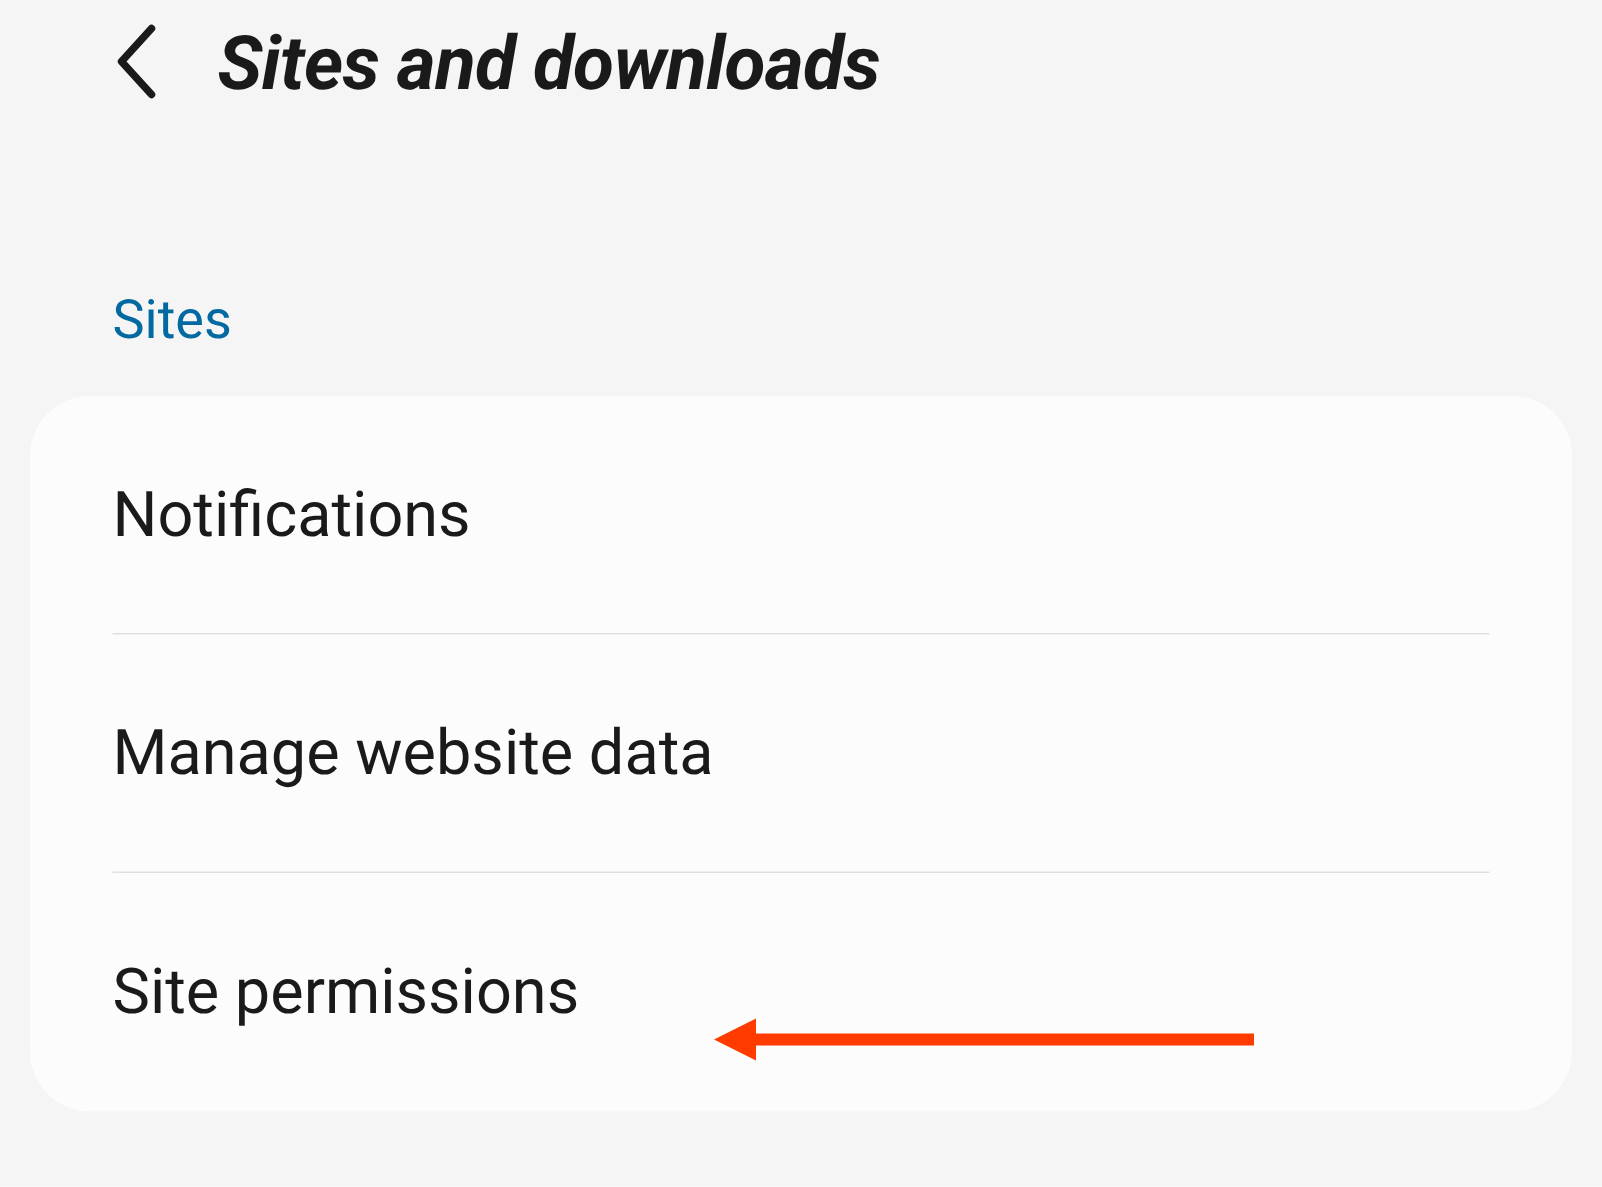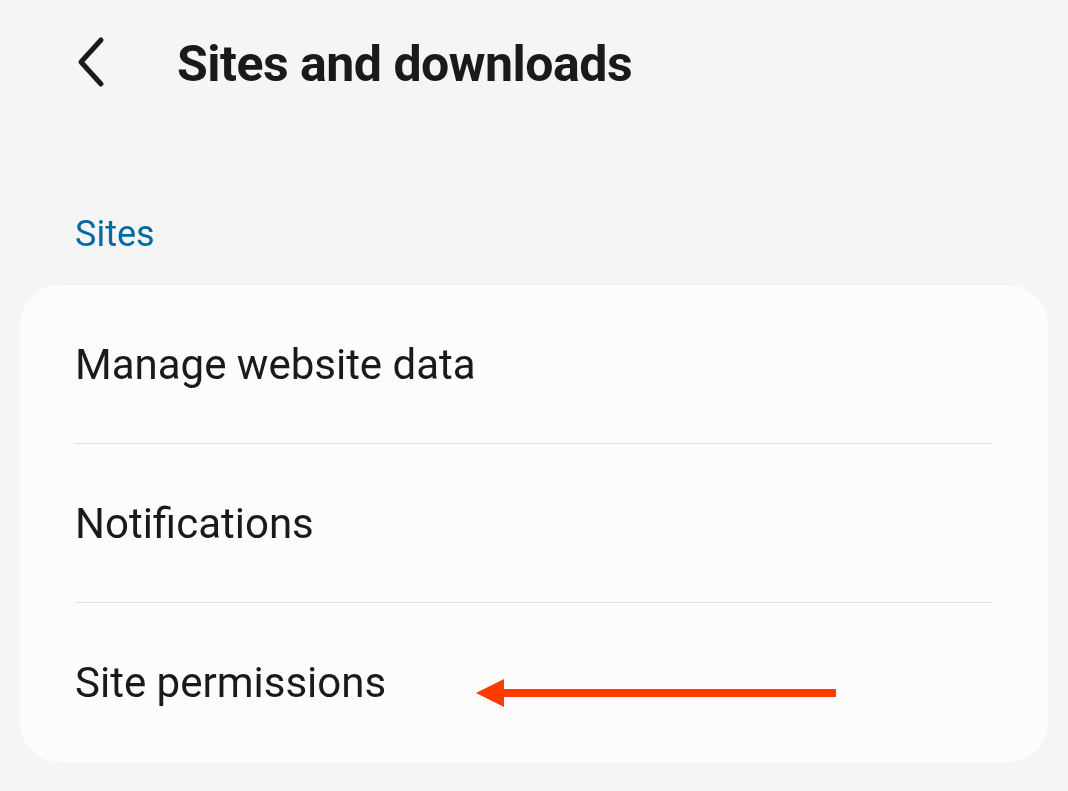--- a/index.html
+++ b/index.html
@@ -11,22 +11,23 @@
       font-family: -apple-system, BlinkMacSystemFont, 'Segoe UI', Roboto, Helvetica, Arial, sans-serif;
       background-color: #f5f5f5;
       width: 1068px;
       height: 791px;
       overflow: hidden;
       position: relative;
     }
     .header {
       display: flex;
       align-items: center;
-      padding: 35px 75px 30px 75px;
-      gap: 70px;
+      padding: 14px 75px 30px 75px;
+      gap: 38px;
+      font-style: italic;
     }
     .back-button {
       cursor: pointer;
       display: flex;
       align-items: center;
       justify-content: center;
     }
     .back-button svg {
       width: 32px;
       height: 52px;
@@ -84,24 +85,24 @@
       </svg>
     </span>
   </div>
   <h1 class="page-title">Sites and downloads</h1>
 </div>
 
 <div class="section-header">Sites</div>
 
 <div class="card">
   <div class="list-item">
-    <span>Manage website data</span>
+    <span>Notifications</span>
   </div>
   <div class="list-item">
-    <span>Notifications</span>
+    <span>Manage website data</span>
   </div>
   <div class="list-item">
     <span>Site permissions</span>
   </div>
 </div>
 
 <svg class="annotation-arrow" width="360" height="40" viewBox="0 0 360 40">
   <line x1="360" y1="20" x2="20" y2="20" stroke="#ff3b00" stroke-width="8"></line>
   <polygon points="0,20 28,6 28,34" fill="#ff3b00"></polygon>
 </svg>

